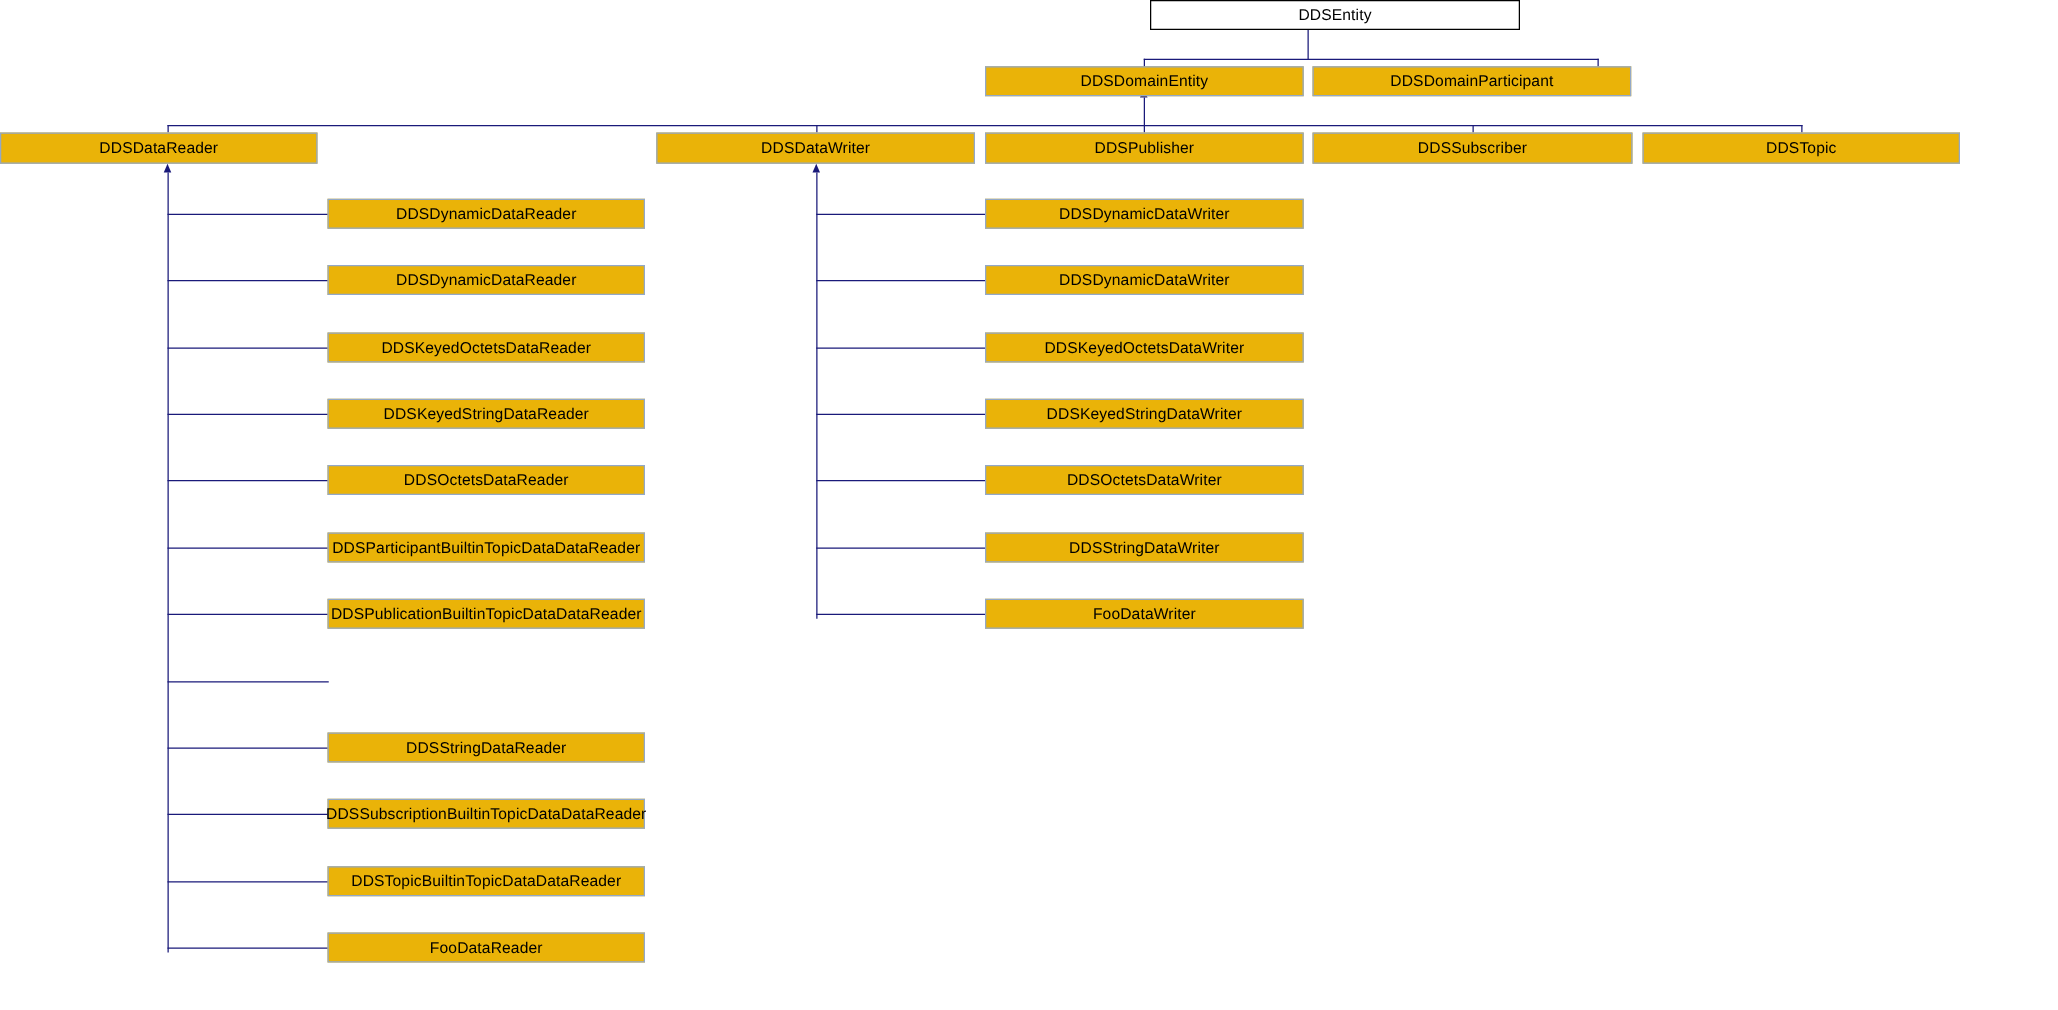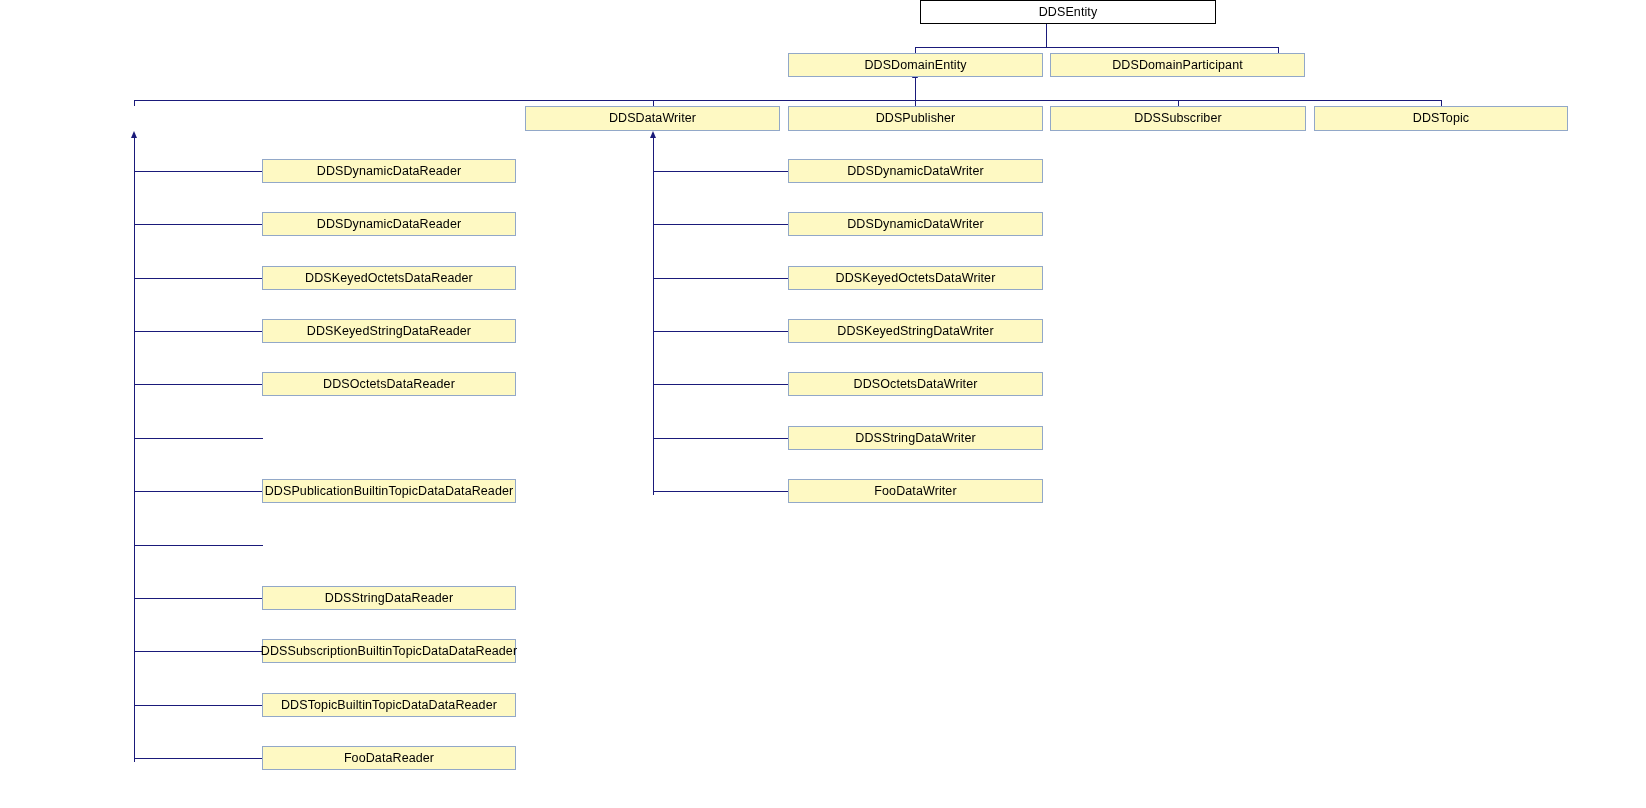--- a/index.html
+++ b/index.html
@@ -13,21 +13,21 @@
   #diagram {
     position: relative;
     width: 1646px;
     height: 808px;
     background: #ffffff;
     overflow: hidden;
   }
   .node {
     position: absolute;
     box-sizing: border-box;
-    background: #fef9c3;
+    background: #eab308;
     border: 1px solid #92a8c8;
     color: #000000;
     font-size: 12.5px;
     line-height: 1;
     display: flex;
     align-items: center;
     justify-content: center;
     text-align: center;
     white-space: nowrap;
     letter-spacing: 0.1px;
@@ -94,30 +94,32 @@
   <div class="edge h" style="left:653px; top:331px; width:136px;"></div>
   <div class="edge h" style="left:653px; top:384px; width:136px;"></div>
   <div class="edge h" style="left:653px; top:438px; width:136px;"></div>
   <div class="edge h" style="left:653px; top:491px; width:136px;"></div>
 
   <div class="node root" style="left:920px; top:0px; width:296px; height:24px;">DDSEntity</div>
 
   <div class="node" style="left:788px; top:53px; width:255px; height:24px;">DDSDomainEntity</div>
   <div class="node" style="left:1050px; top:53px; width:255px; height:24px;">DDSDomainParticipant</div>
 
+  <div class="node" style="left:0px; top:106px; width:254px; height:25px;">DDSDataReader</div>
   <div class="node" style="left:525px; top:106px; width:255px; height:25px;">DDSDataWriter</div>
   <div class="node" style="left:788px; top:106px; width:255px; height:25px;">DDSPublisher</div>
   <div class="node" style="left:1050px; top:106px; width:256px; height:25px;">DDSSubscriber</div>
   <div class="node" style="left:1314px; top:106px; width:254px; height:25px;">DDSTopic</div>
 
   <div class="node" style="left:262px; top:159px; width:254px; height:24px;">DDSDynamicDataReader</div>
   <div class="node" style="left:262px; top:212px; width:254px; height:24px;">DDSDynamicDataReader</div>
   <div class="node" style="left:262px; top:266px; width:254px; height:24px;">DDSKeyedOctetsDataReader</div>
   <div class="node" style="left:262px; top:319px; width:254px; height:24px;">DDSKeyedStringDataReader</div>
   <div class="node" style="left:262px; top:372px; width:254px; height:24px;">DDSOctetsDataReader</div>
+  <div class="node" style="left:262px; top:426px; width:254px; height:24px;">DDSParticipantBuiltinTopicDataDataReader</div>
   <div class="node" style="left:262px; top:479px; width:254px; height:24px;">DDSPublicationBuiltinTopicDataDataReader</div>
   <div class="node" style="left:262px; top:586px; width:254px; height:24px;">DDSStringDataReader</div>
   <div class="node" style="left:262px; top:639px; width:254px; height:24px;text-align:right;">DDSSubscriptionBuiltinTopicDataDataReader</div>
   <div class="node" style="left:262px; top:693px; width:254px; height:24px;">DDSTopicBuiltinTopicDataDataReader</div>
   <div class="node" style="left:262px; top:746px; width:254px; height:24px;">FooDataReader</div>
 
   <div class="node" style="left:788px; top:159px; width:255px; height:24px;">DDSDynamicDataWriter</div>
   <div class="node" style="left:788px; top:212px; width:255px; height:24px;">DDSDynamicDataWriter</div>
   <div class="node" style="left:788px; top:266px; width:255px; height:24px;">DDSKeyedOctetsDataWriter</div>
   <div class="node" style="left:788px; top:319px; width:255px; height:24px;">DDSKeyedStringDataWriter</div>

